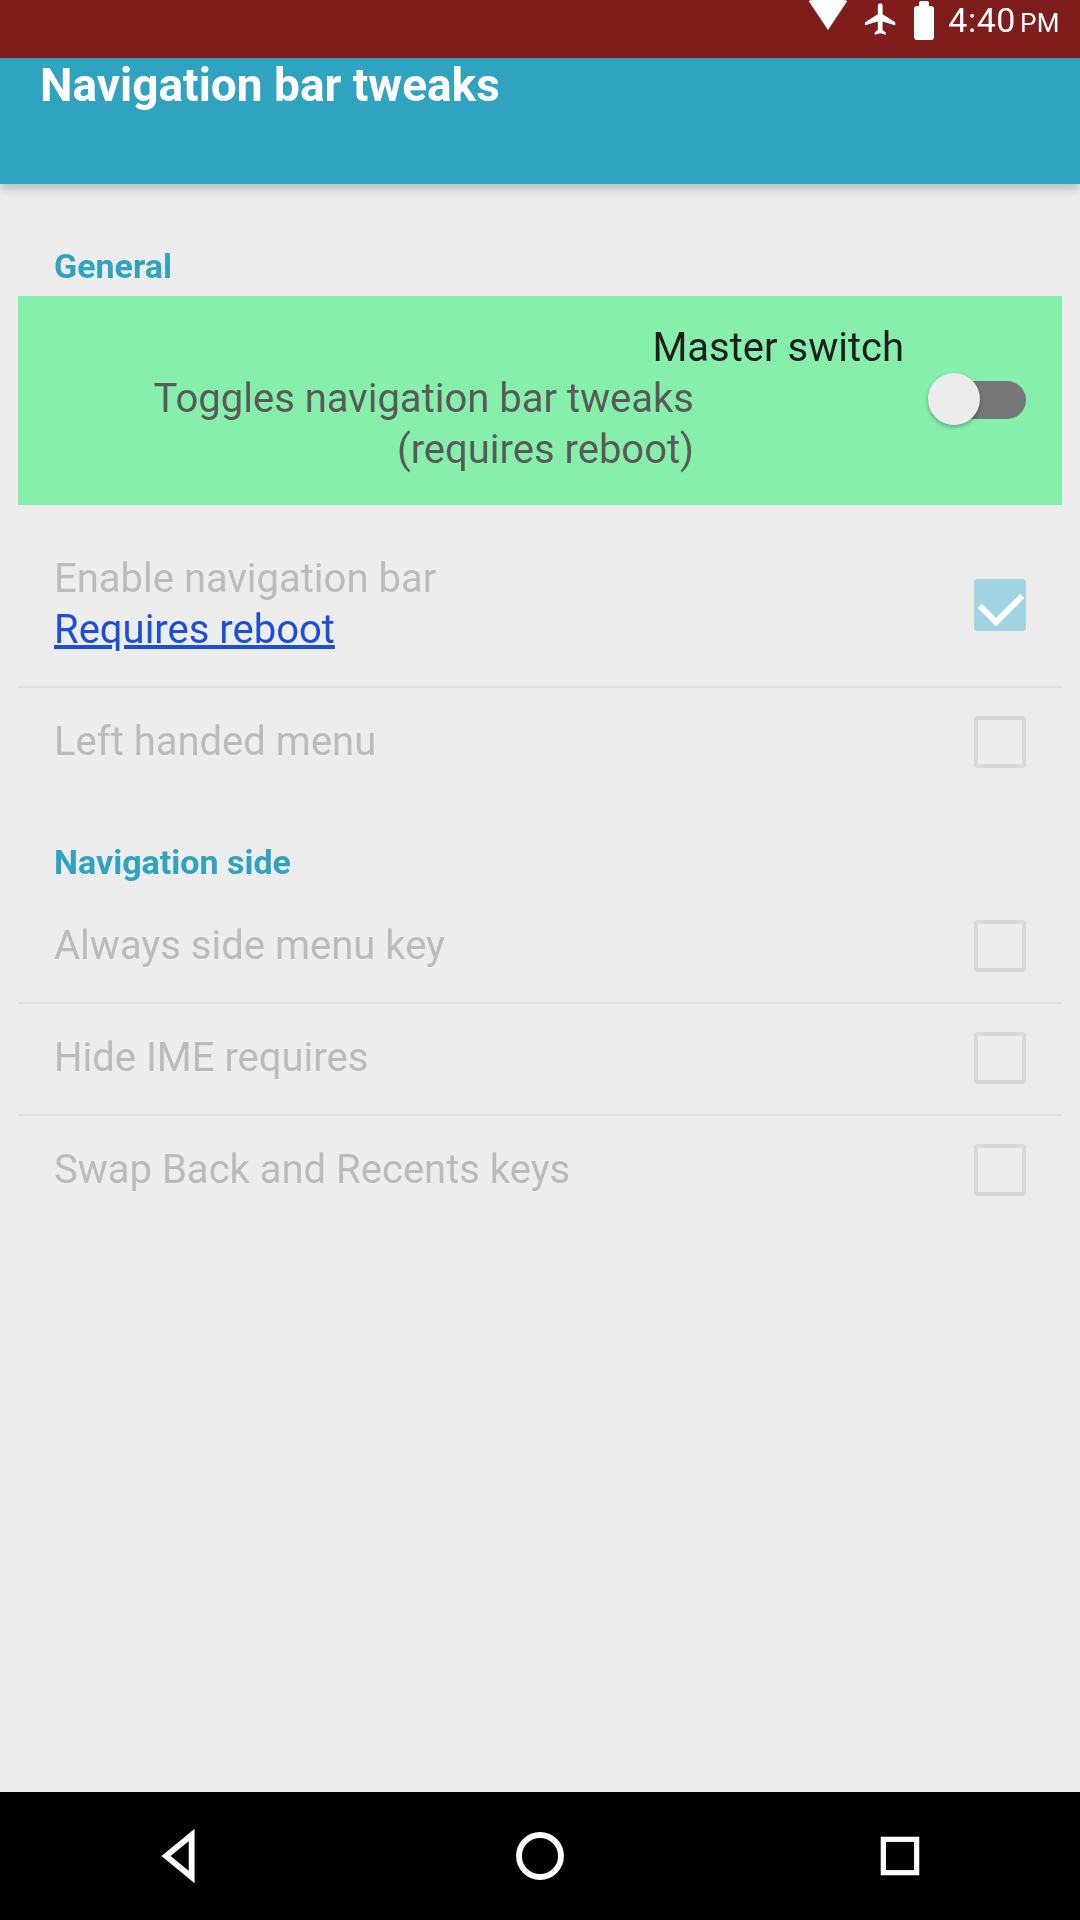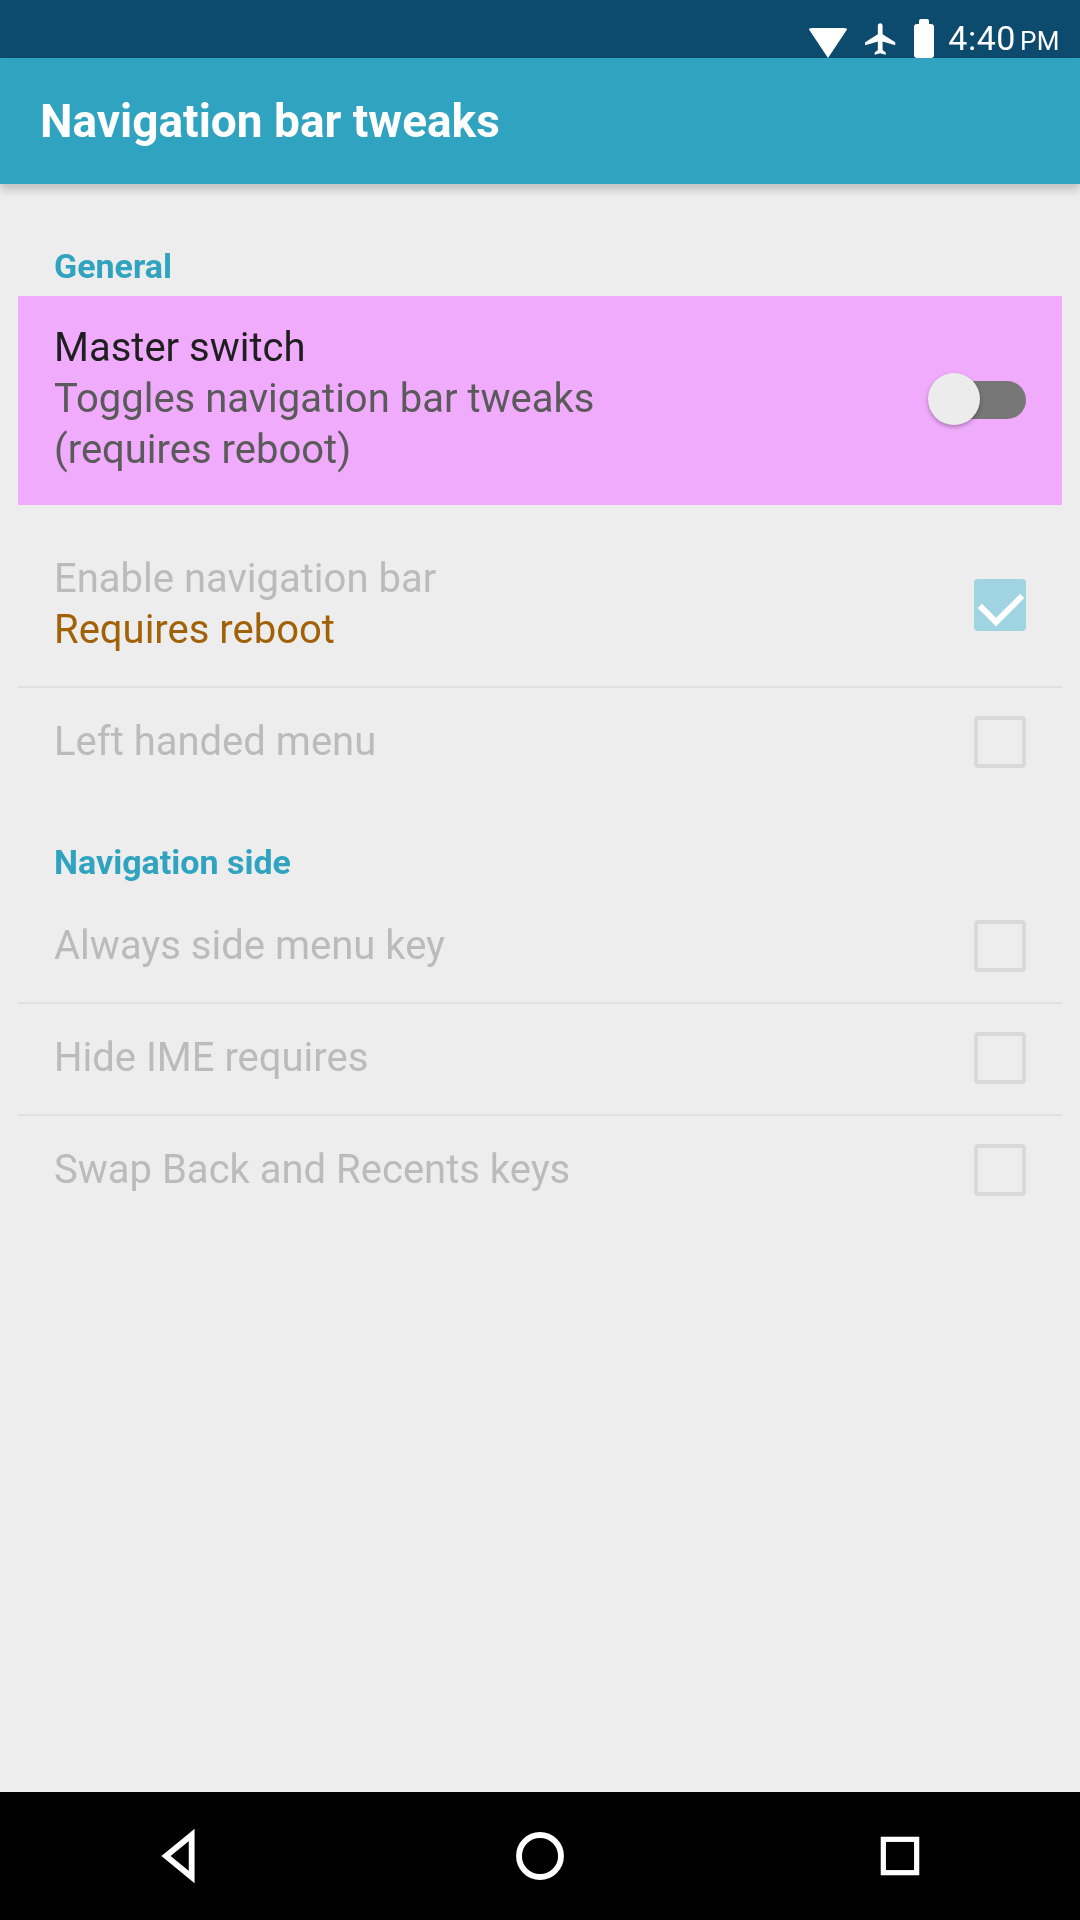--- a/index.html
+++ b/index.html
@@ -10,24 +10,24 @@
     }
     body {
       width: 1080px;
       height: 1920px;
       background: #ededed;
       overflow: hidden;
       position: relative;
     }
     .status-bar {
       height: 58px;
-      background: #0c4a6e;
+      background: #7f1d1d;
       display: flex;
       justify-content: flex-end;
-      align-items: flex-end;
+      align-items: flex-start;
       padding: 0 20px;
       gap: 14px;
       color: #fff;
     }
     .wifi-icon {
       width: 0;
       height: 0;
       border-left: 20px solid transparent;
       border-right: 20px solid transparent;
       border-top: 30px solid #fff;
@@ -55,21 +55,21 @@
     .status-time {
       font-size: 34px;
       font-weight: 400;
       letter-spacing: 0.5px;
     }
     .status-time .ampm{ font-size:26px; margin-left:4px;}
     .app-bar {
       height: 126px;
       background: #2fa3bf;
       display: flex;
-      align-items: center;
+      align-items: flex-start;
       padding: 0 40px;
       box-shadow: 0 6px 8px rgba(0,0,0,0.18);
       position:relative;
       z-index:5;
     }
     .app-bar-title {
       color: #fff;
       font-size: 46px;
       font-weight: 700;
     }
@@ -82,39 +82,40 @@
       font-size: 34px;
       font-weight: 700;
       padding: 24px 36px 10px 36px;
     }
     .setting-row {
       display:flex;
       align-items:center;
       padding: 28px 36px 30px 36px;
     }
     .setting-row.highlight {
-      background: #f0abfc;
+      background: #86efac;
+      text-align: right;
     }
     .setting-text {
       flex:1;
       padding-right:30px;
     }
     .setting-title {
       font-size: 40px;
       color: #1f1f1f;
     }
     .setting-sub {
       font-size: 40px;
       color: #5a5a5a;
       line-height: 1.28;
       margin-top: 2px;
       max-width: 640px;
     }
     .disabled .setting-title { color:#bbbbbb; }
-    .disabled .setting-sub { color:#a16207; }
+    .disabled .setting-sub { color:#1d4ed8;text-decoration:underline; }
     .toggle {
       width: 92px;
       height: 38px;
       background: #777;
       border-radius: 20px;
       position: relative;
       flex-shrink:0;
     }
     .toggle .knob {
       position:absolute;

